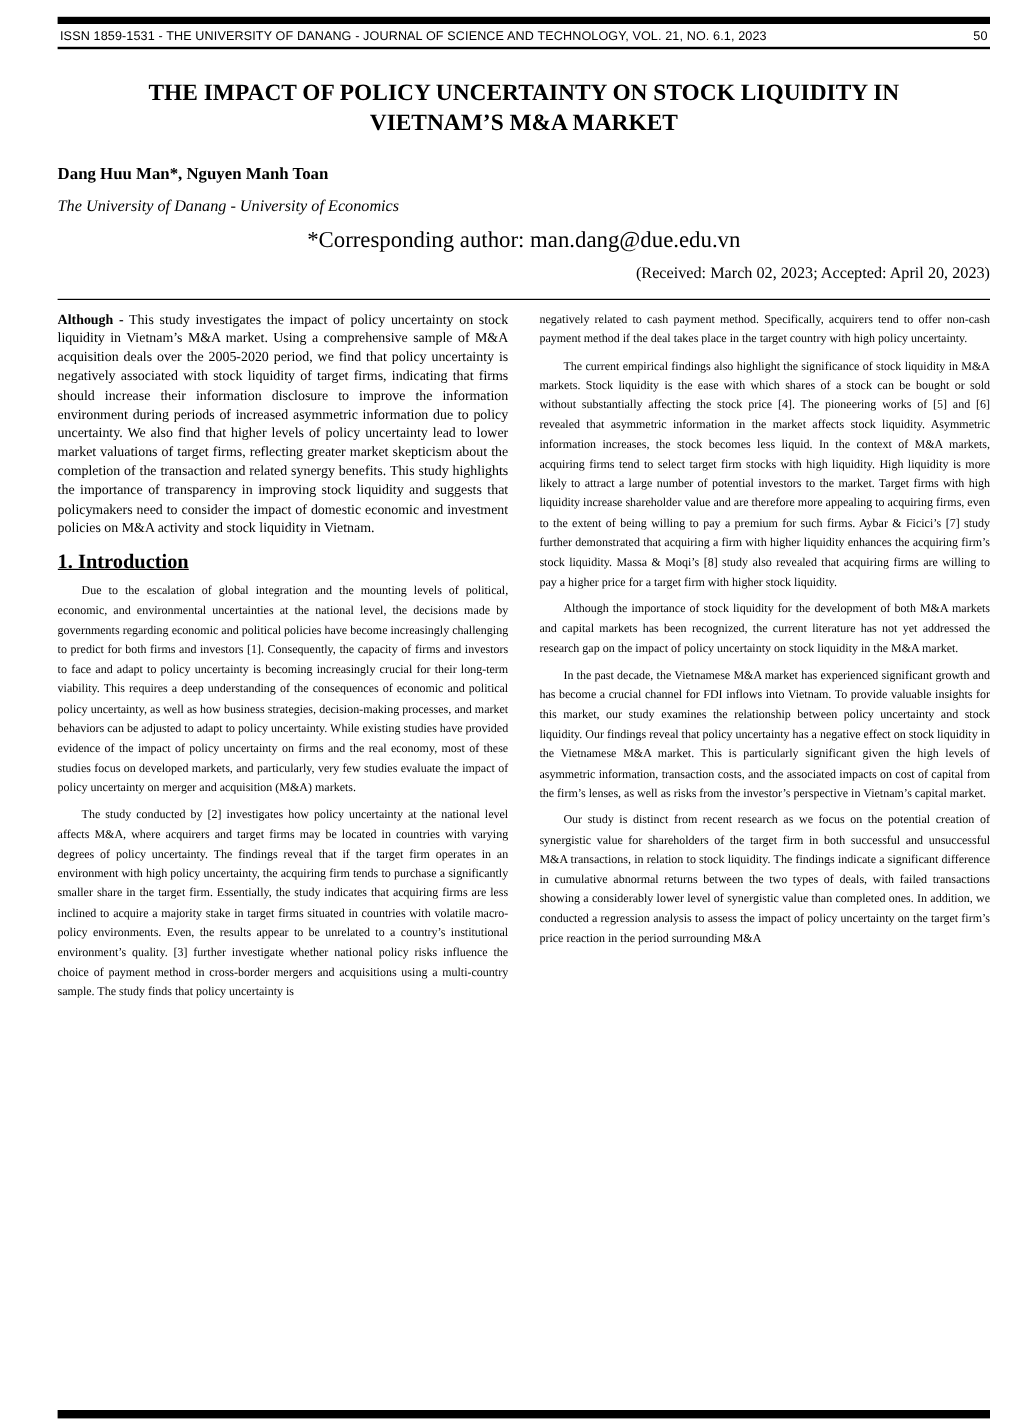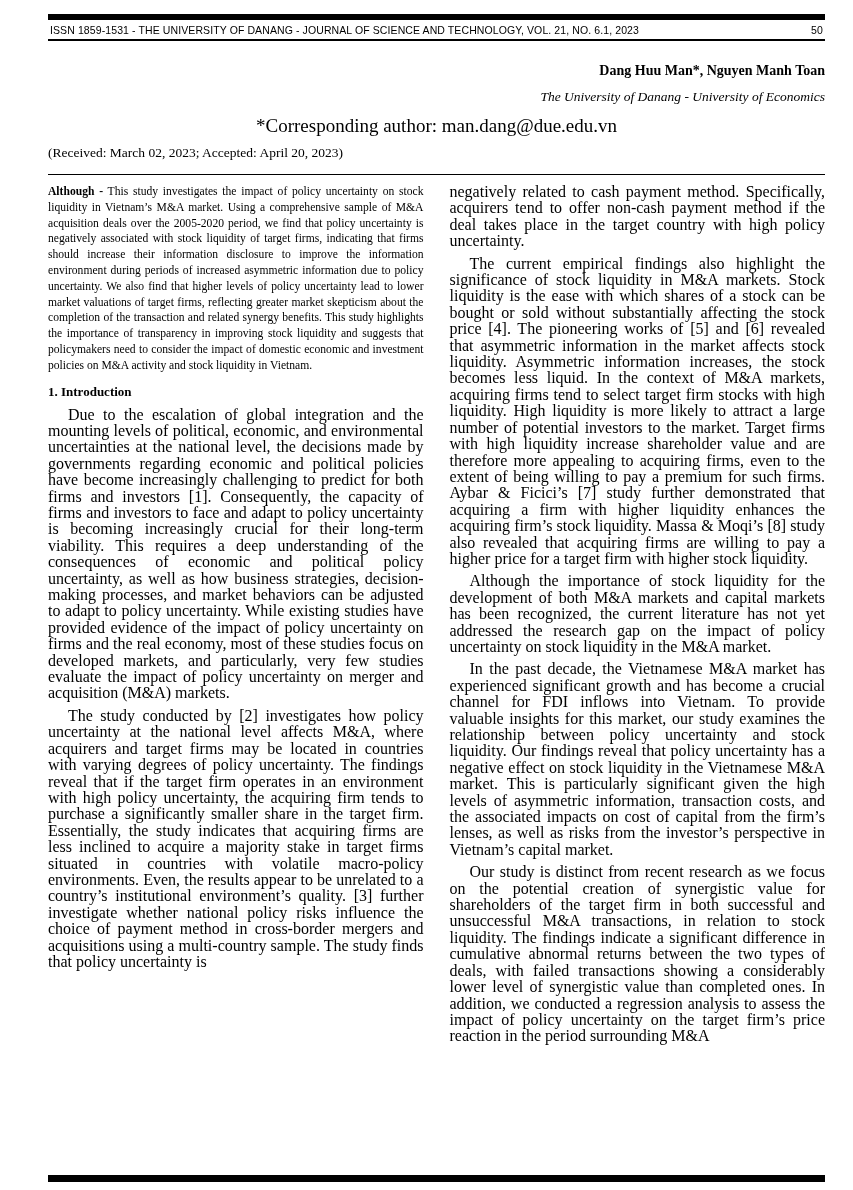--- a/index.html
+++ b/index.html
@@ -28,38 +28,38 @@
   .paper-title {
     margin-top: 24px;
     text-align: center;
     font-weight: bold;
     font-size: 19.5px;
     line-height: 1.3;
     padding: 0 30px;
   }
   .authors {
     margin-top: 22px;
-    text-align: right;
+    text-align: left;
     font-weight: bold;
     font-size: 14px;
   }
   .affiliation {
     margin-top: 10px;
-    text-align: right;
+    text-align: left;
     font-style: italic;
     font-size: 13.5px;
   }
   .corresponding {
     margin-top: 10px;
     text-align: center;
     font-size: 19px;
   }
   .dates {
     margin-top: 8px;
-    text-align: left;
+    text-align: right;
     font-size: 13.5px;
   }
   .rule {
     border: none;
     border-top: 1px solid #000;
     margin-top: 13px;
   }
   .columns {
     display: flex;
     gap: 26px;
@@ -71,44 +71,46 @@
   .abstract-block, .keywords-block {
     font-size: 11.6px;
     line-height: 15.8px;
     text-align: justify;
   }
   .abstract-block { margin-bottom: 9px; }
   .keywords-block { margin-bottom: 14px; }
   .b { font-weight: bold; }
   .section-heading {
     font-weight: bold;
-    font-size: 13px;
+    font-size: 17px;
     margin: 10px 0 7px 0;
+    text-decoration: underline;
   }
   .body-p {
-    font-size: 16px;
+    font-size: 10px;
     line-height: 16.4px;
     text-align: justify;
     text-indent: 20px;
     margin-bottom: 6px;
   }
   .bottom-bar { height: 7px; background: #000; margin-top: auto; flex: 0 0 auto; }
 </style>
 </head>
 <body>
 
 <div class="page">
 
   <div class="top-bar"></div>
 
   <div class="header-row">
     <span>ISSN 1859-1531 - THE UNIVERSITY OF DANANG - JOURNAL OF SCIENCE AND TECHNOLOGY, VOL. 21, NO. 6.1, 2023</span>
     <span>50</span>
   </div>
 
+  <h1 class="paper-title">THE IMPACT OF POLICY UNCERTAINTY ON STOCK LIQUIDITY IN VIETNAM’S M&amp;A MARKET</h1>
 
   <div class="authors">Dang Huu Man*, Nguyen Manh Toan</div>
 
   <div class="affiliation">The University of Danang - University of Economics</div>
 
   <div class="corresponding">*Corresponding author: man.dang@due.edu.vn</div>
 
   <div class="dates">(Received: March 02, 2023; Accepted: April 20, 2023)</div>
 
   <hr class="rule">

